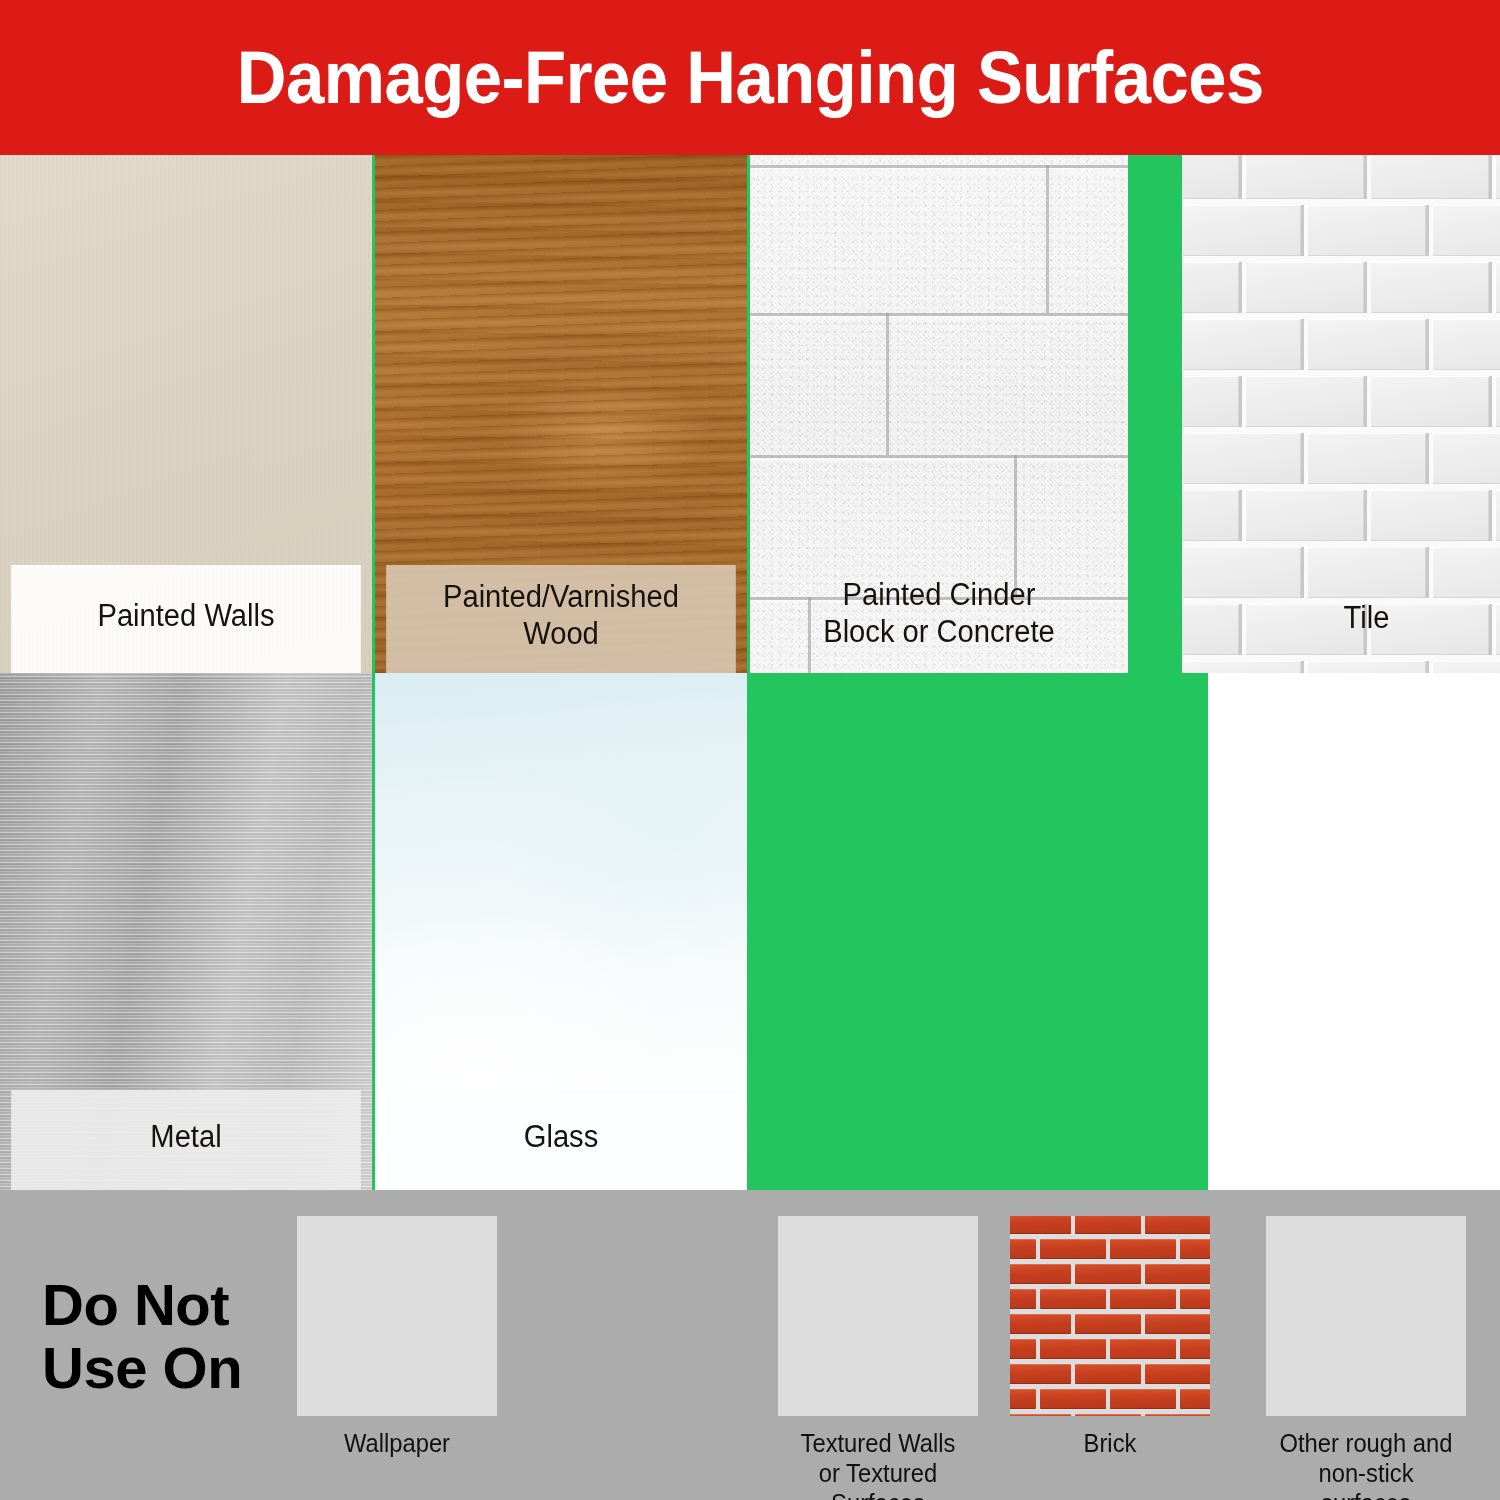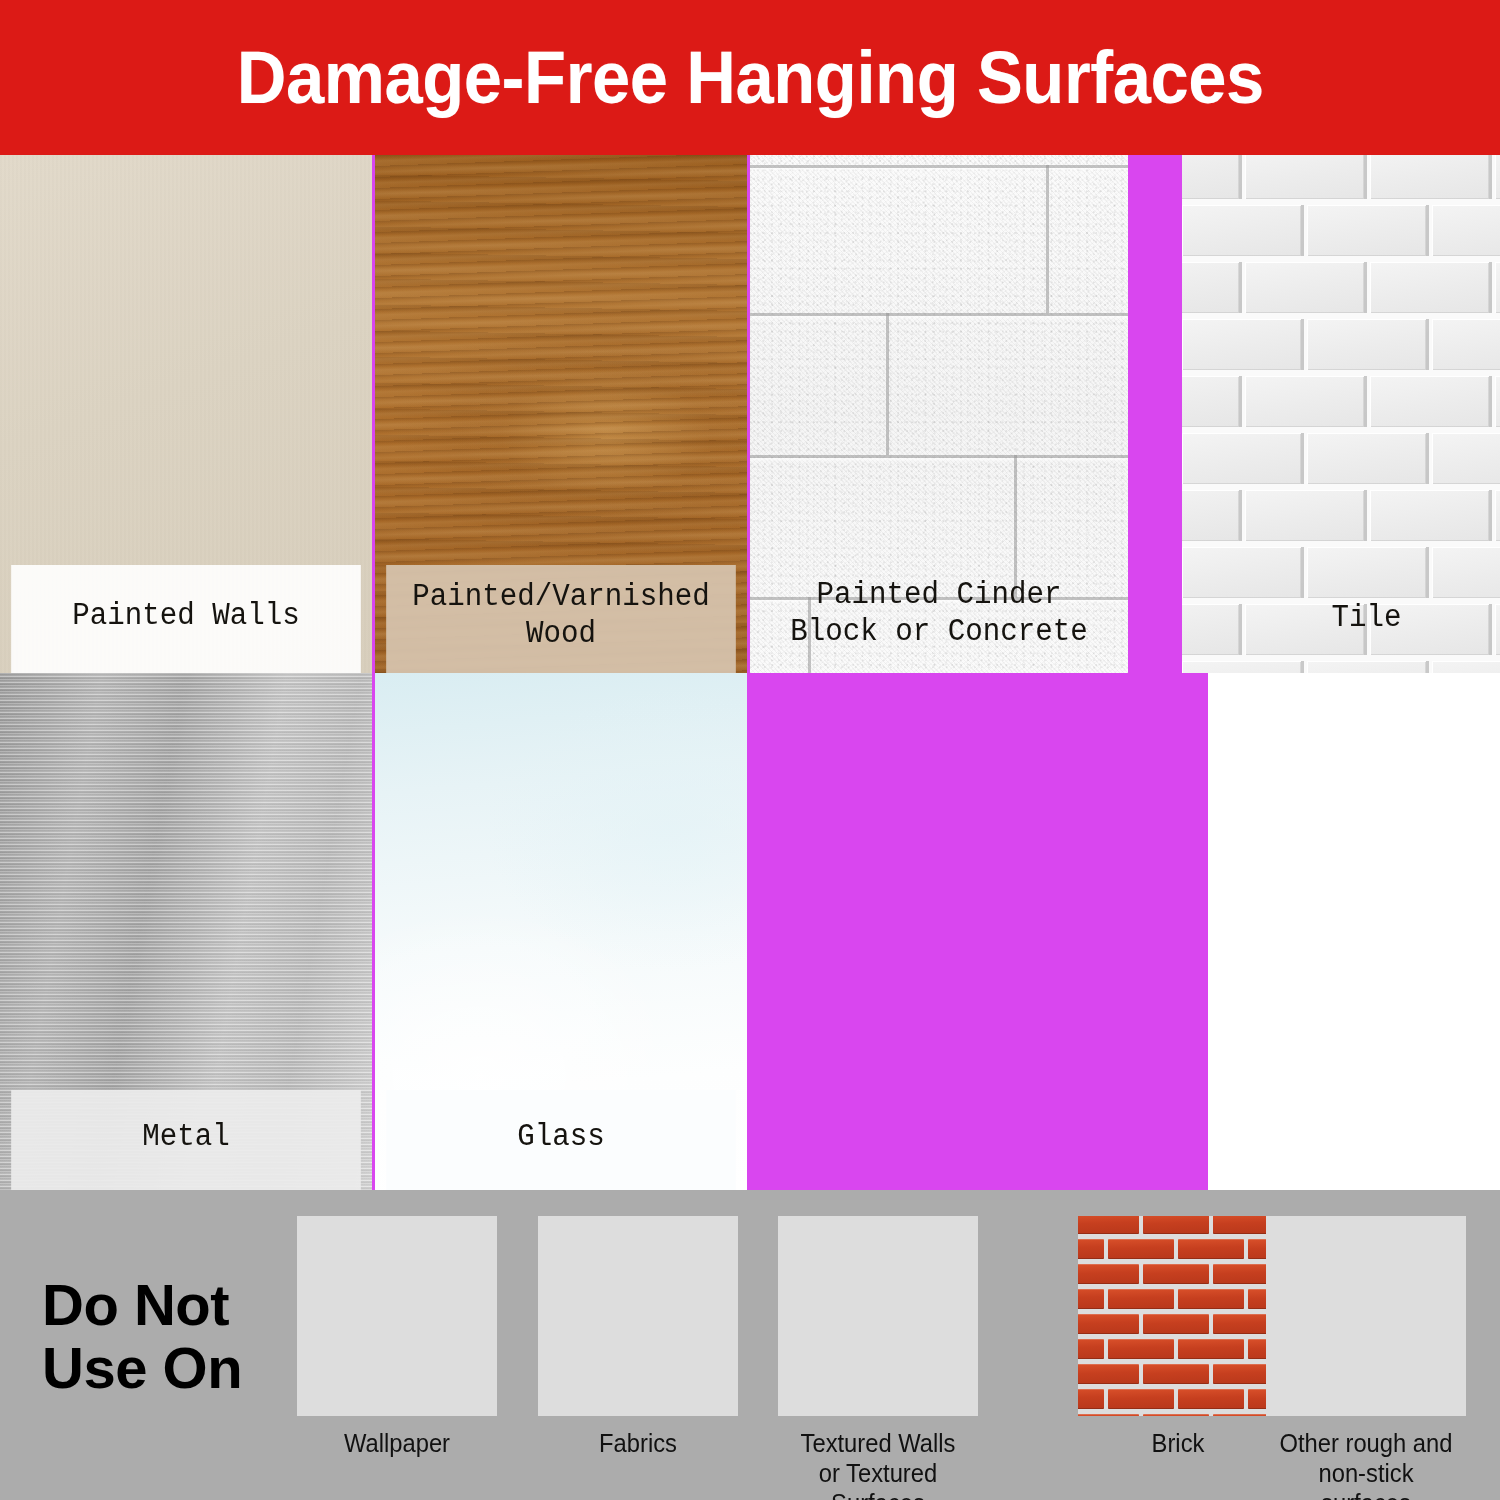--- a/index.html
+++ b/index.html
@@ -25,22 +25,21 @@
     letter-spacing: -0.5px;
     line-height: 1;
     transform: scaleX(0.93);
     white-space: nowrap;
     text-shadow: 0 0 1px rgba(255,255,255,0.35);
   }
 
   
   .grid {
     position: absolute; left: 0; top: 155px; width: 1208px; height: 1035px;
-    background: #d946ef;
-    font-family: Liberation Mono, monospace;
+    background: #22c55e;
   }
   .grow { position: absolute; left: 0; width: 1500px; }
   .grow.r1 { top: 0px;   height: 518px; }
   .grow.r2 { top: 518px; height: 517px; }
 
   .cell {
     position: absolute; top: 0; height: 100%;
     overflow: hidden;
     background: #fff;
   }
@@ -353,36 +352,30 @@
       <div>Use On</div>
     </div>
 
     <div class="dnu-item" style="left:297px">
       <div class="sw tex-wallpaper"></div>
       <div class="lbl">
         <div>Wallpaper</div>
       </div>
     </div>
 
-    <div class="dnu-item" style="left:538px">
-      <div class="sw tex-fabric"></div>
-      <div class="lbl">
-        <div>Fabrics</div>
-      </div>
-    </div>
 
     <div class="dnu-item" style="left:778px">
       <div class="sw tex-textured"></div>
       <div class="lbl">
         <div>Textured Walls</div>
         <div>or Textured Surfaces</div>
       </div>
     </div>
 
-    <div class="dnu-item" style="left:1078px">
+    <div class="dnu-item" style="left:1010px">
       <div class="sw tex-brick">
         <div id="brick-host" style="position:absolute;inset:0">
             <div class="bk-row" style="top: -4px;">
               <div class="bk" style="left: 35px;"></div>
               <div class="bk" style="left: 105px;"></div>
               <div class="bk" style="left: 175px;"></div>
             </div>
             <div class="bk-row" style="top: 21px;">
               <div class="bk" style="left: 0px;"></div>
               <div class="bk" style="left: 70px;"></div>

